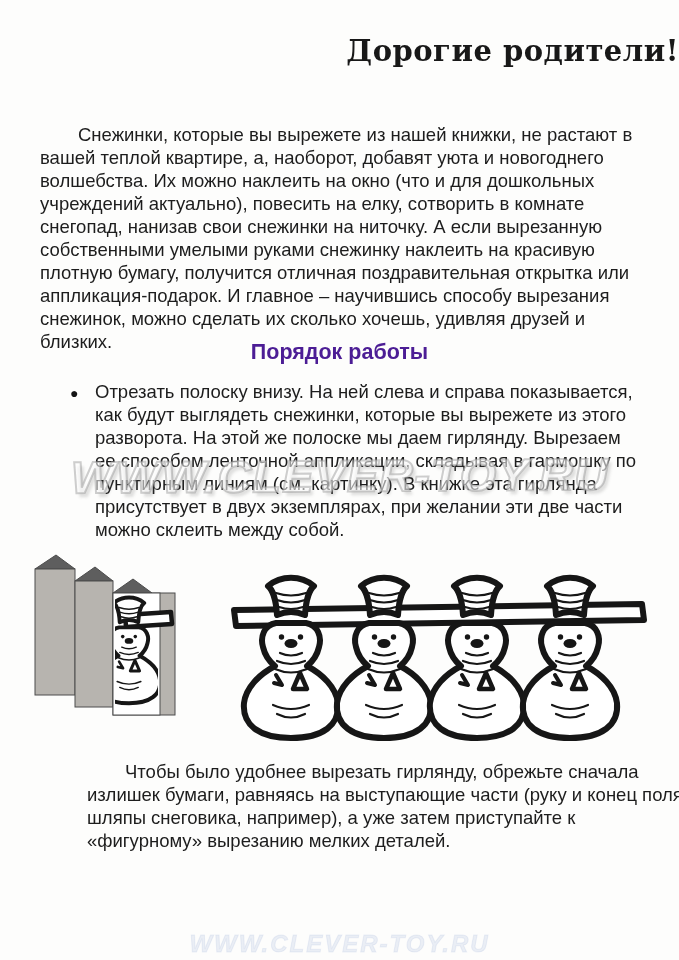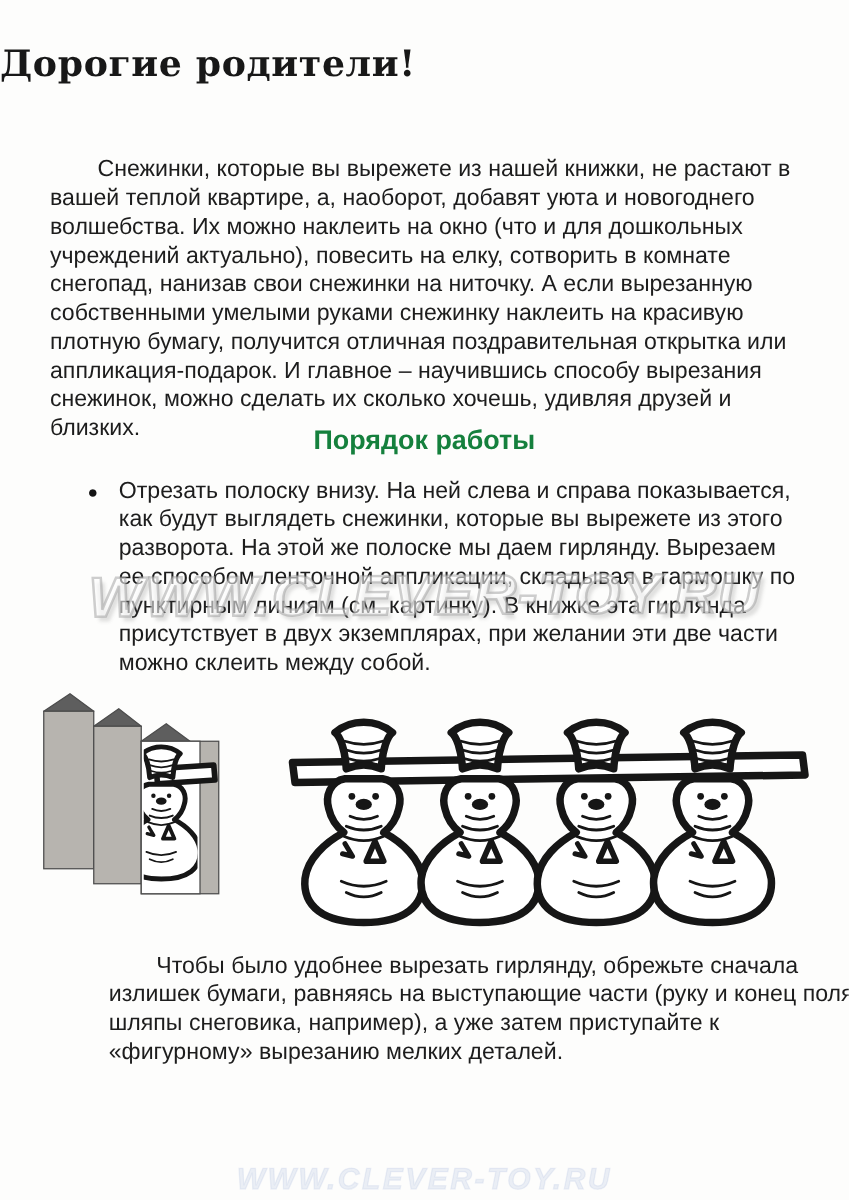--- a/index.html
+++ b/index.html
@@ -6,29 +6,29 @@
   body{
     width:679px;height:960px;position:relative;overflow:hidden;
     background:#fdfdfc;
     font-family:"Liberation Sans", sans-serif;
     color:#1d1d1d;
     -webkit-font-smoothing:antialiased;
   }
   .abs{position:absolute;}
   
   .title{
-    left:0;right:0;top:34px;text-align:left;
+    left:0;right:0;top:34px;text-align:right;
     font-family:"DejaVu Serif", serif;
     font-weight:bold;font-size:29px;letter-spacing:.5px;color:#181818;
   }
   .body-text{font-size:18.5px;line-height:23px;}
   .intro{left:40px;width:602px;top:104px;text-indent:38px;}
   .h2{
     left:0;right:0;top:340px;text-align:center;
-    font-weight:bold;font-size:21.5px;color:#15803d;
+    font-weight:bold;font-size:21.5px;color:#4c1d95;
   }
   .steps{left:70px;width:572px;top:380px;list-style:none;margin:0;padding:0;}
   .steps li{position:relative;padding-left:25px;margin:0;}
   .steps li::before{
     content:"●";position:absolute;left:0;top:0;
     font-size:14px;line-height:26.5px;color:#141414;
   }
   .tipblock{left:47px;width:604px;top:760px;margin-left:40px;}
   .tipblock p{margin:0;text-indent:38px;}
   

